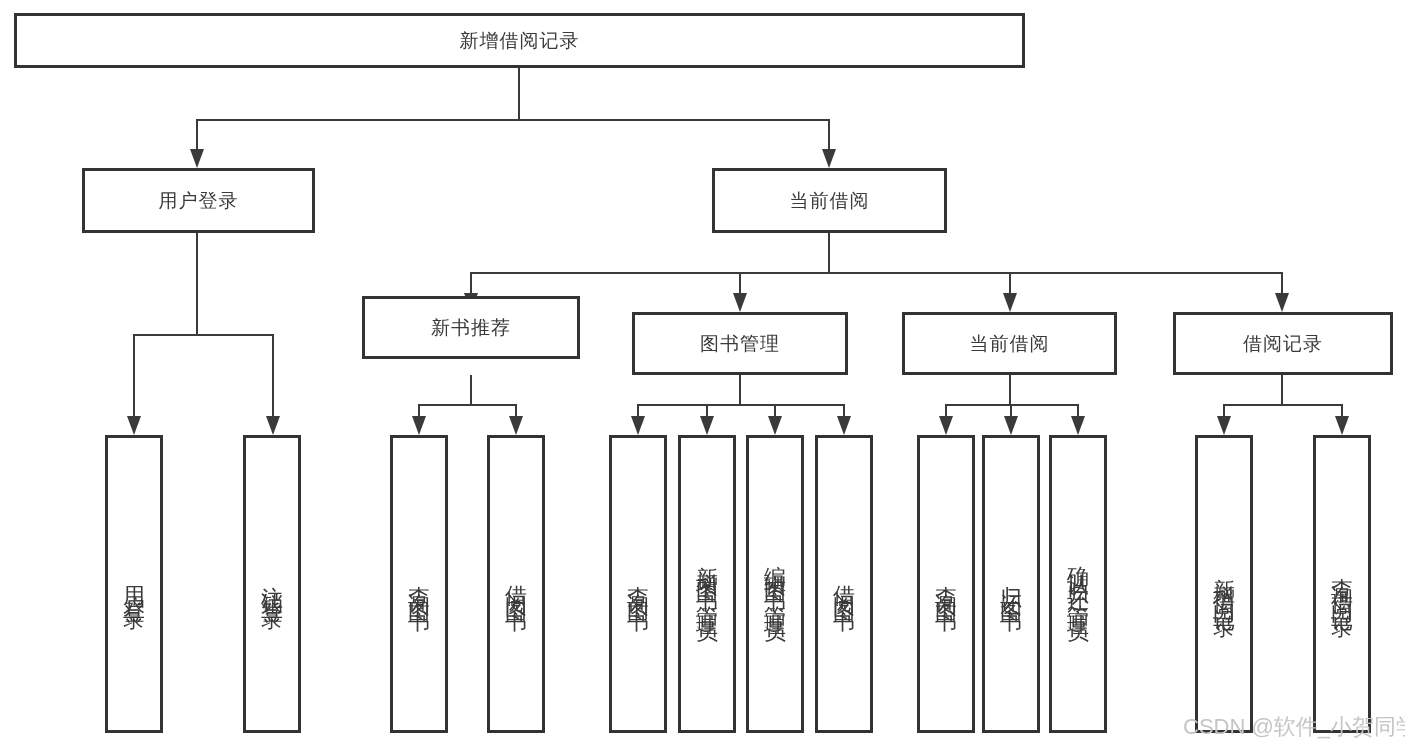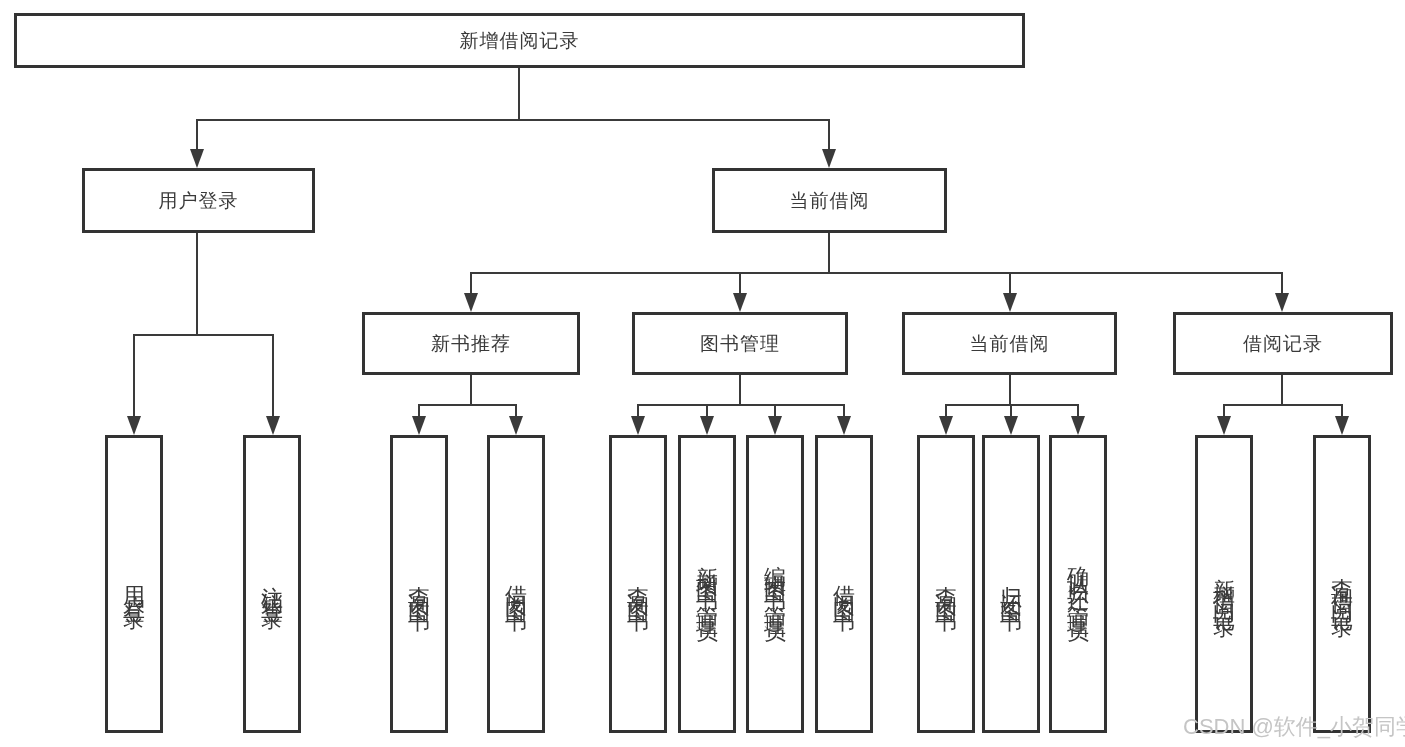--- a/index.html
+++ b/index.html
@@ -59,21 +59,21 @@
   <div class="ln" style="left:470px; top:272px; width:813px; height:2px;"></div>
   <div class="ln" style="left:470px; top:272px; width:2px; height:25px;"></div>
   <div class="arr" style="left:464px; top:293px;"></div>
   <div class="ln" style="left:739px; top:272px; width:2px; height:25px;"></div>
   <div class="arr" style="left:733px; top:293px;"></div>
   <div class="ln" style="left:1009px; top:272px; width:2px; height:25px;"></div>
   <div class="arr" style="left:1003px; top:293px;"></div>
   <div class="ln" style="left:1281px; top:272px; width:2px; height:25px;"></div>
   <div class="arr" style="left:1275px; top:293px;"></div>
 
-  <div class="hbox" style="left:362px; top:312px; width:218px; height:63px;">新书推荐</div>
+  <div class="hbox" style="left:362px; top:296px; width:218px; height:63px;">新书推荐</div>
   <div class="hbox" style="left:632px; top:312px; width:216px; height:63px;">图书管理</div>
   <div class="hbox" style="left:902px; top:312px; width:215px; height:63px;">当前借阅</div>
   <div class="hbox" style="left:1173px; top:312px; width:220px; height:63px;">借阅记录</div>
 
   <div class="ln" style="left:470px; top:375px; width:2px; height:31px;"></div>
   <div class="ln" style="left:418px; top:404px; width:99px; height:2px;"></div>
   <div class="ln" style="left:418px; top:404px; width:2px; height:14px;"></div>
   <div class="arr" style="left:412px; top:416px;"></div>
   <div class="ln" style="left:515px; top:404px; width:2px; height:14px;"></div>
   <div class="arr" style="left:509px; top:416px;"></div>

